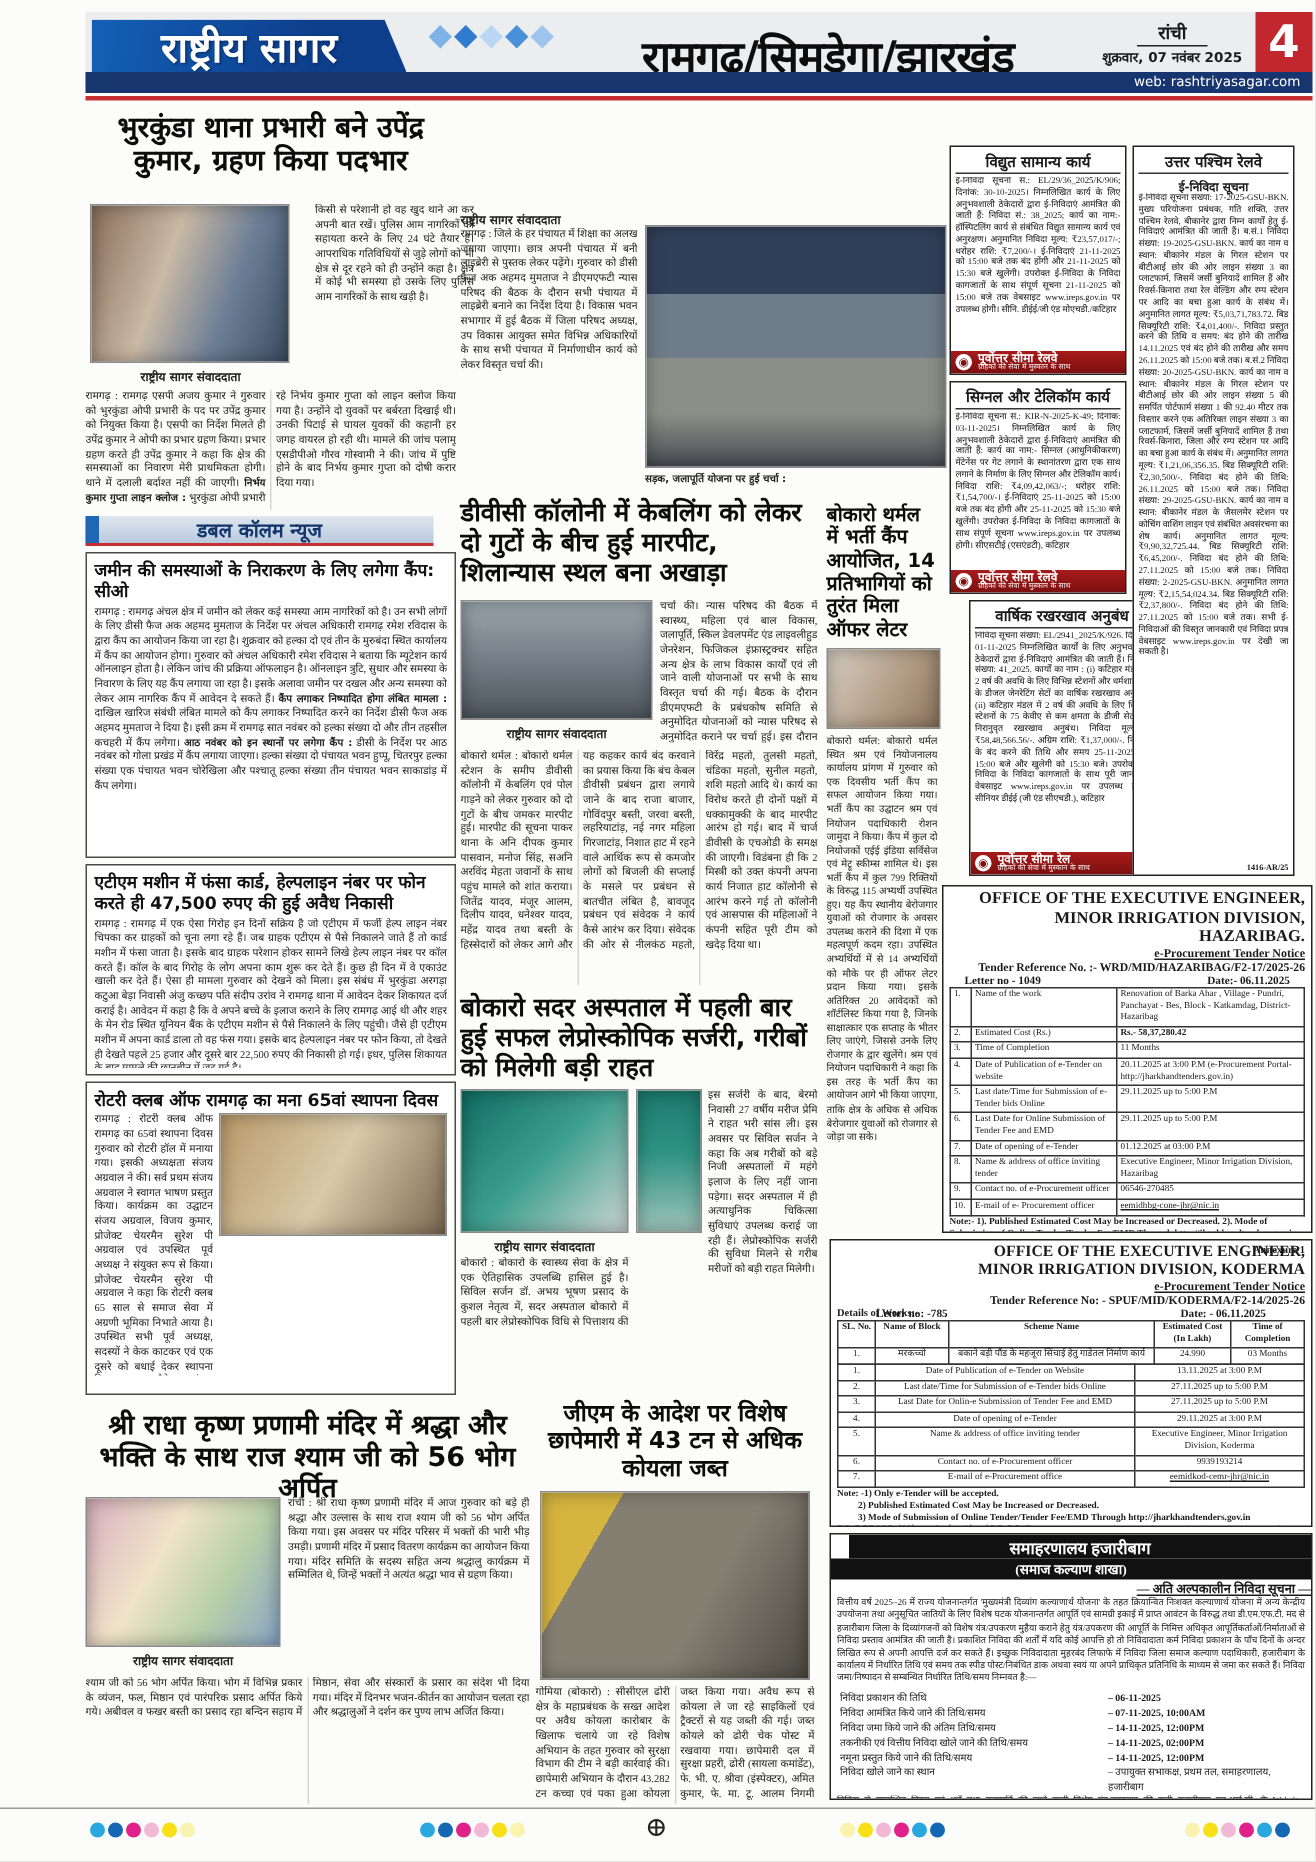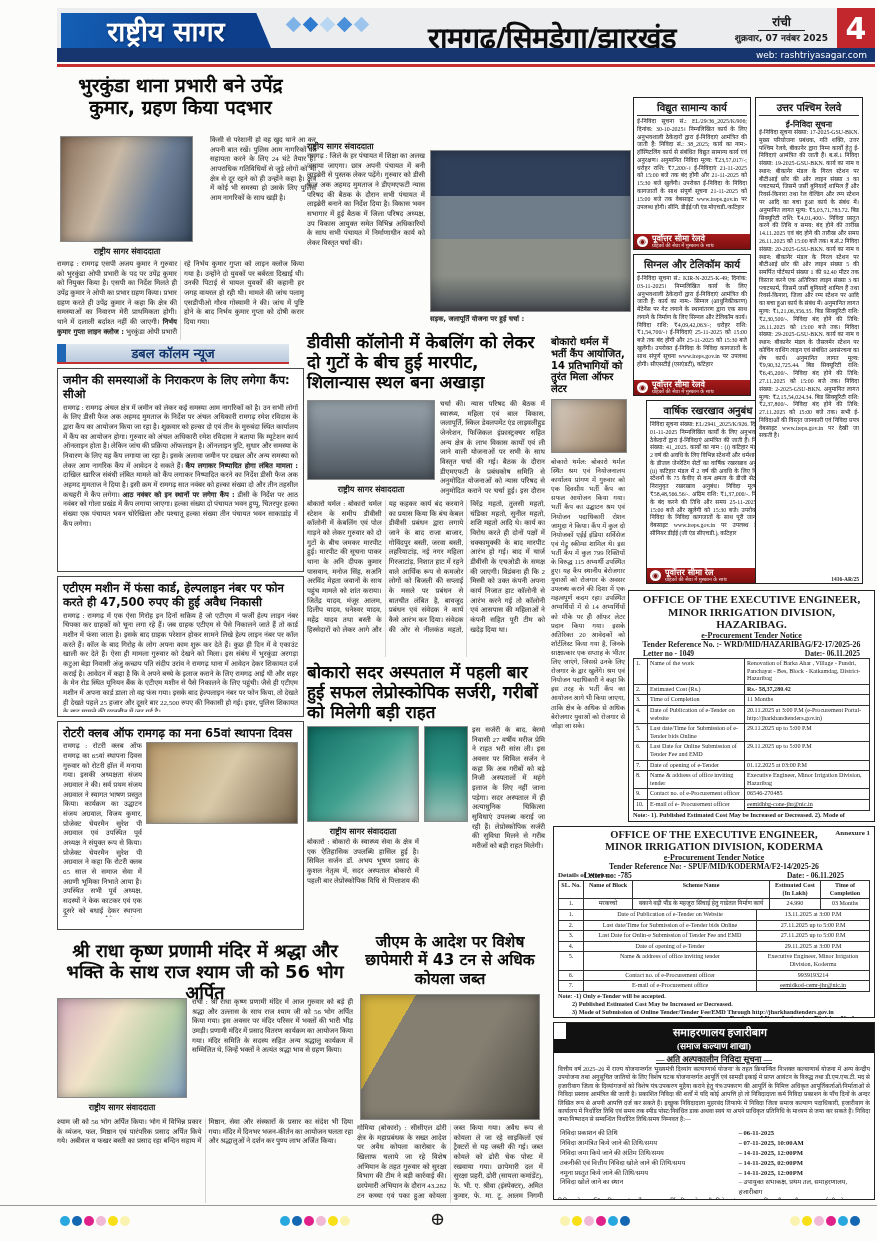--- a/index.html
+++ b/index.html
@@ -56,21 +56,21 @@
   .adtext{font-size:5.9px;line-height:1.32;text-align:justify;color:#111;}
   .railfoot{position:absolute;left:0;right:0;bottom:0;background:linear-gradient(180deg,#a61b1b,#7d0f0f);
             color:#fff;font-family:"DejaVu Sans",sans-serif;display:flex;align-items:center;gap:4px;padding:1px 3px;}
   .railfoot .logo{width:11px;height:11px;border-radius:50%;background:#fff;color:#7d0f0f;font-size:8px;
                   display:flex;align-items:center;justify-content:center;font-weight:bold;flex:0 0 auto;}
   .railfoot .rfname{font-weight:bold;font-size:8px;line-height:1;}
   .railfoot .rftag{font-size:5px;opacity:.9;line-height:1;}
   .etable{width:100%;border-collapse:collapse;font-family:"Liberation Serif",serif;}
   .etable td{border:1px solid #333;font-size:6.1px;line-height:1.25;padding:1px 2px;vertical-align:top;}
   .etable .vb{font-weight:bold;}
-  .ehead{font-family:"Liberation Serif",serif;font-weight:bold;text-align:center;}
+  .ehead{font-family:"Liberation Serif",serif;font-weight:bold;text-align:right;}
   .eh1{font-size:11px;line-height:1.15;}
   .eh2{font-size:8px;text-decoration:underline;}
   .eh3{font-size:7.8px;}
   .enote{font-size:6.2px;font-weight:bold;line-height:1.3;}
   .blackbar{background:#111;color:#fff;text-align:center;font-weight:bold;}
   .swdtext{font-size:6.1px;line-height:1.38;text-align:justify;}
   .swdrow{display:flex;font-size:6.6px;line-height:1.5;}
   .swdrow .l{flex:0 0 58%;}
   .swdrow .v{font-weight:bold;}
   
@@ -152,21 +152,21 @@
     <b>सड़क, जलापूर्ति योजना पर हुई चर्चा :</b>
   </div>
 
   <div class="abs hl hl-l" style="left:307px;top:332px;width:238px;font-size:17px;">डीवीसी कॉलोनी में केबलिंग को लेकर दो गुटों के बीच हुई मारपीट, शिलान्यास स्थल बना अखाड़ा</div>
   <div class="abs photo ph-crowd" style="left:307px;top:400px;width:128px;height:80px;"></div>
   <div class="abs byline" style="left:307px;top:483px;width:128px;">राष्ट्रीय सागर संवाददाता</div>
   <div class="abs bt" style="left:440px;top:400px;width:105px;height:95px;">चर्चा की। न्यास परिषद की बैठक में स्वास्थ्य, महिला एवं बाल विकास, जलापूर्ति, स्किल डेवलपमेंट एंड लाइवलीहुड जेनरेशन, फिजिकल इंफ्रास्ट्रक्चर सहित अन्य क्षेत्र के लाभ विकास कार्यों एवं ली जाने वाली योजनाओं पर सभी के साथ विस्तृत चर्चा की गई। बैठक के दौरान डीएमएफटी के प्रबंधकोष समिति से अनुमोदित योजनाओं को न्यास परिषद से अनुमोदित कराने पर चर्चा हुई। इस दौरान वीडियो कॉन्फ्रेंसिंग के माध्यम से जुड़े विभिन्न क्षेत्रों के जनप्रतिनिधियों ने भी विभिन्न योजनाओं एवं विकास कार्यों की मांग को सभी के समक्ष रखा।</div>
   <div class="abs bt c3" style="left:307px;top:500px;width:238px;height:157px;">बोकारो थर्मल : बोकारो थर्मल स्टेशन के समीप डीवीसी कॉलोनी में केबलिंग एवं पोल गाड़ने को लेकर गुरुवार को दो गुटों के बीच जमकर मारपीट हुई। मारपीट की सूचना पाकर थाना के अनि दीपक कुमार पासवान, मनोज सिंह, सअनि अरविंद मेहता जवानों के साथ पहुंच मामले को शांत कराया। जितेंद्र यादव, मंजूर आलम, दिलीप यादव, धनेश्वर यादव, महेंद्र यादव तथा बस्ती के हिस्सेदारों को लेकर आगे और यह कहकर कार्य बंद करवाने का प्रयास किया कि बंच केबल डीवीसी प्रबंधन द्वारा लगाये जाने के बाद राजा बाजार, गोविंदपुर बस्ती, जरवा बस्ती, लहरियाटांड़, नई नगर महिला गिरजाटांड़, निशात हाट में रहने वाले आर्थिक रूप से कमजोर लोगों को बिजली की सप्लाई के मसले पर प्रबंधन से बातचीत लंबित है, बावजूद प्रबंधन एवं संवेदक ने कार्य कैसे आरंभ कर दिया। संवेदक की ओर से नीलकंठ महतो, विरेंद्र महतो, तुलसी महतो, चंडिका महतो, सुनील महतो, शशि महतो आदि थे। कार्य का विरोध करते ही दोनों पक्षों में धक्कामुक्की के बाद मारपीट आरंभ हो गई। बाद में चार्ज डीवीसी के एचओडी के समक्ष की जाएगी। विडंबना ही कि 2 मिस्त्री को उक्त कंपनी अपना कार्य निजात हाट कॉलोनी से आरंभ करने गई तो कॉलोनी एवं आसपास की महिलाओं ने कंपनी सहित पूरी टीम को खदेड़ दिया था।</div>
 
   <div class="abs" style="left:551px;top:336px;width:74px;height:482px;">
-    <div class="hl hl-l" style="font-size:10px;">बोकारो थर्मल में भर्ती कैंप आयोजित, 14 प्रतिभागियों को तुरंत मिला ऑफर लेटर</div>
+    <div class="hl hl-l" style="font-size:13px;">बोकारो थर्मल में भर्ती कैंप आयोजित, 14 प्रतिभागियों को तुरंत मिला ऑफर लेटर</div>
     <div class="photo ph-job" style="width:74px;height:52px;margin:4px 0;"></div>
     <div class="bt" style="font-size:6.6px;height:360px;">बोकारो थर्मल: बोकारो थर्मल स्थित श्रम एवं नियोजनालय कार्यालय प्रांगण में गुरुवार को एक दिवसीय भर्ती कैंप का सफल आयोजन किया गया। भर्ती कैंप का उद्घाटन श्रम एवं नियोजन पदाधिकारी रोशन जामुदा ने किया। कैंप में कुल दो नियोजकों एईई इंडिया सर्विसेज एवं मेट्रू स्कीम्स शामिल थे। इस भर्ती कैंप में कुल 799 रिक्तियों के विरुद्ध 115 अभ्यर्थी उपस्थित हुए। यह कैंप स्थानीय बेरोजगार युवाओं को रोजगार के अवसर उपलब्ध कराने की दिशा में एक महत्वपूर्ण कदम रहा। उपस्थित अभ्यर्थियों में से 14 अभ्यर्थियों को मौके पर ही ऑफर लेटर प्रदान किया गया। इसके अतिरिक्त 20 आवेदकों को शॉर्टलिस्ट किया गया है, जिनके साक्षात्कार एक सप्ताह के भीतर लिए जाएंगे, जिससे उनके लिए रोजगार के द्वार खुलेंगे। श्रम एवं नियोजन पदाधिकारी ने कहा कि इस तरह के भर्ती कैंप का आयोजन आगे भी किया जाएगा, ताकि क्षेत्र के अधिक से अधिक बेरोजगार युवाओं को रोजगार से जोड़ा जा सके।</div>
   </div>
 
   <div class="abs hl hl-l" style="left:307px;top:662px;width:238px;font-size:17px;">बोकारो सदर अस्पताल में पहली बार हुई सफल लेप्रोस्कोपिक सर्जरी, गरीबों को मिलेगी बड़ी राहत</div>
   <div class="abs photo ph-sur1" style="left:307px;top:726px;width:112px;height:96px;"></div>
   <div class="abs byline" style="left:307px;top:825px;width:112px;">राष्ट्रीय सागर संवाददाता</div>
   <div class="abs bt" style="left:307px;top:838px;width:112px;height:46px;">बोकारो : बोकारो के स्वास्थ्य सेवा के क्षेत्र में एक ऐतिहासिक उपलब्धि हासिल हुई है। सिविल सर्जन डॉ. अभय भूषण प्रसाद के कुशल नेतृत्व में, सदर अस्पताल बोकारो में पहली बार लेप्रोस्कोपिक विधि से पित्ताशय की पथरी का सफल ऑपरेशन डॉ. निशांत कुमार और उनकी टीम ने सिविल सर्जन के मार्गदर्शन में सफलतापूर्वक संपन्न किया।</div>
   <div class="abs photo ph-sur2" style="left:424px;top:726px;width:44px;height:96px;"></div>
   <div class="abs bt" style="left:472px;top:726px;width:73px;height:158px;">इस सर्जरी के बाद, बेरमो निवासी 27 वर्षीय मरीज प्रेमि ने राहत भरी सांस ली। इस अवसर पर सिविल सर्जन ने कहा कि अब गरीबों को बड़े निजी अस्पतालों में महंगे इलाज के लिए नहीं जाना पड़ेगा। सदर अस्पताल में ही अत्याधुनिक चिकित्सा सुविधाएं उपलब्ध कराई जा रही हैं। लेप्रोस्कोपिक सर्जरी की सुविधा मिलने से गरीब मरीजों को बड़ी राहत मिलेगी।</div>

